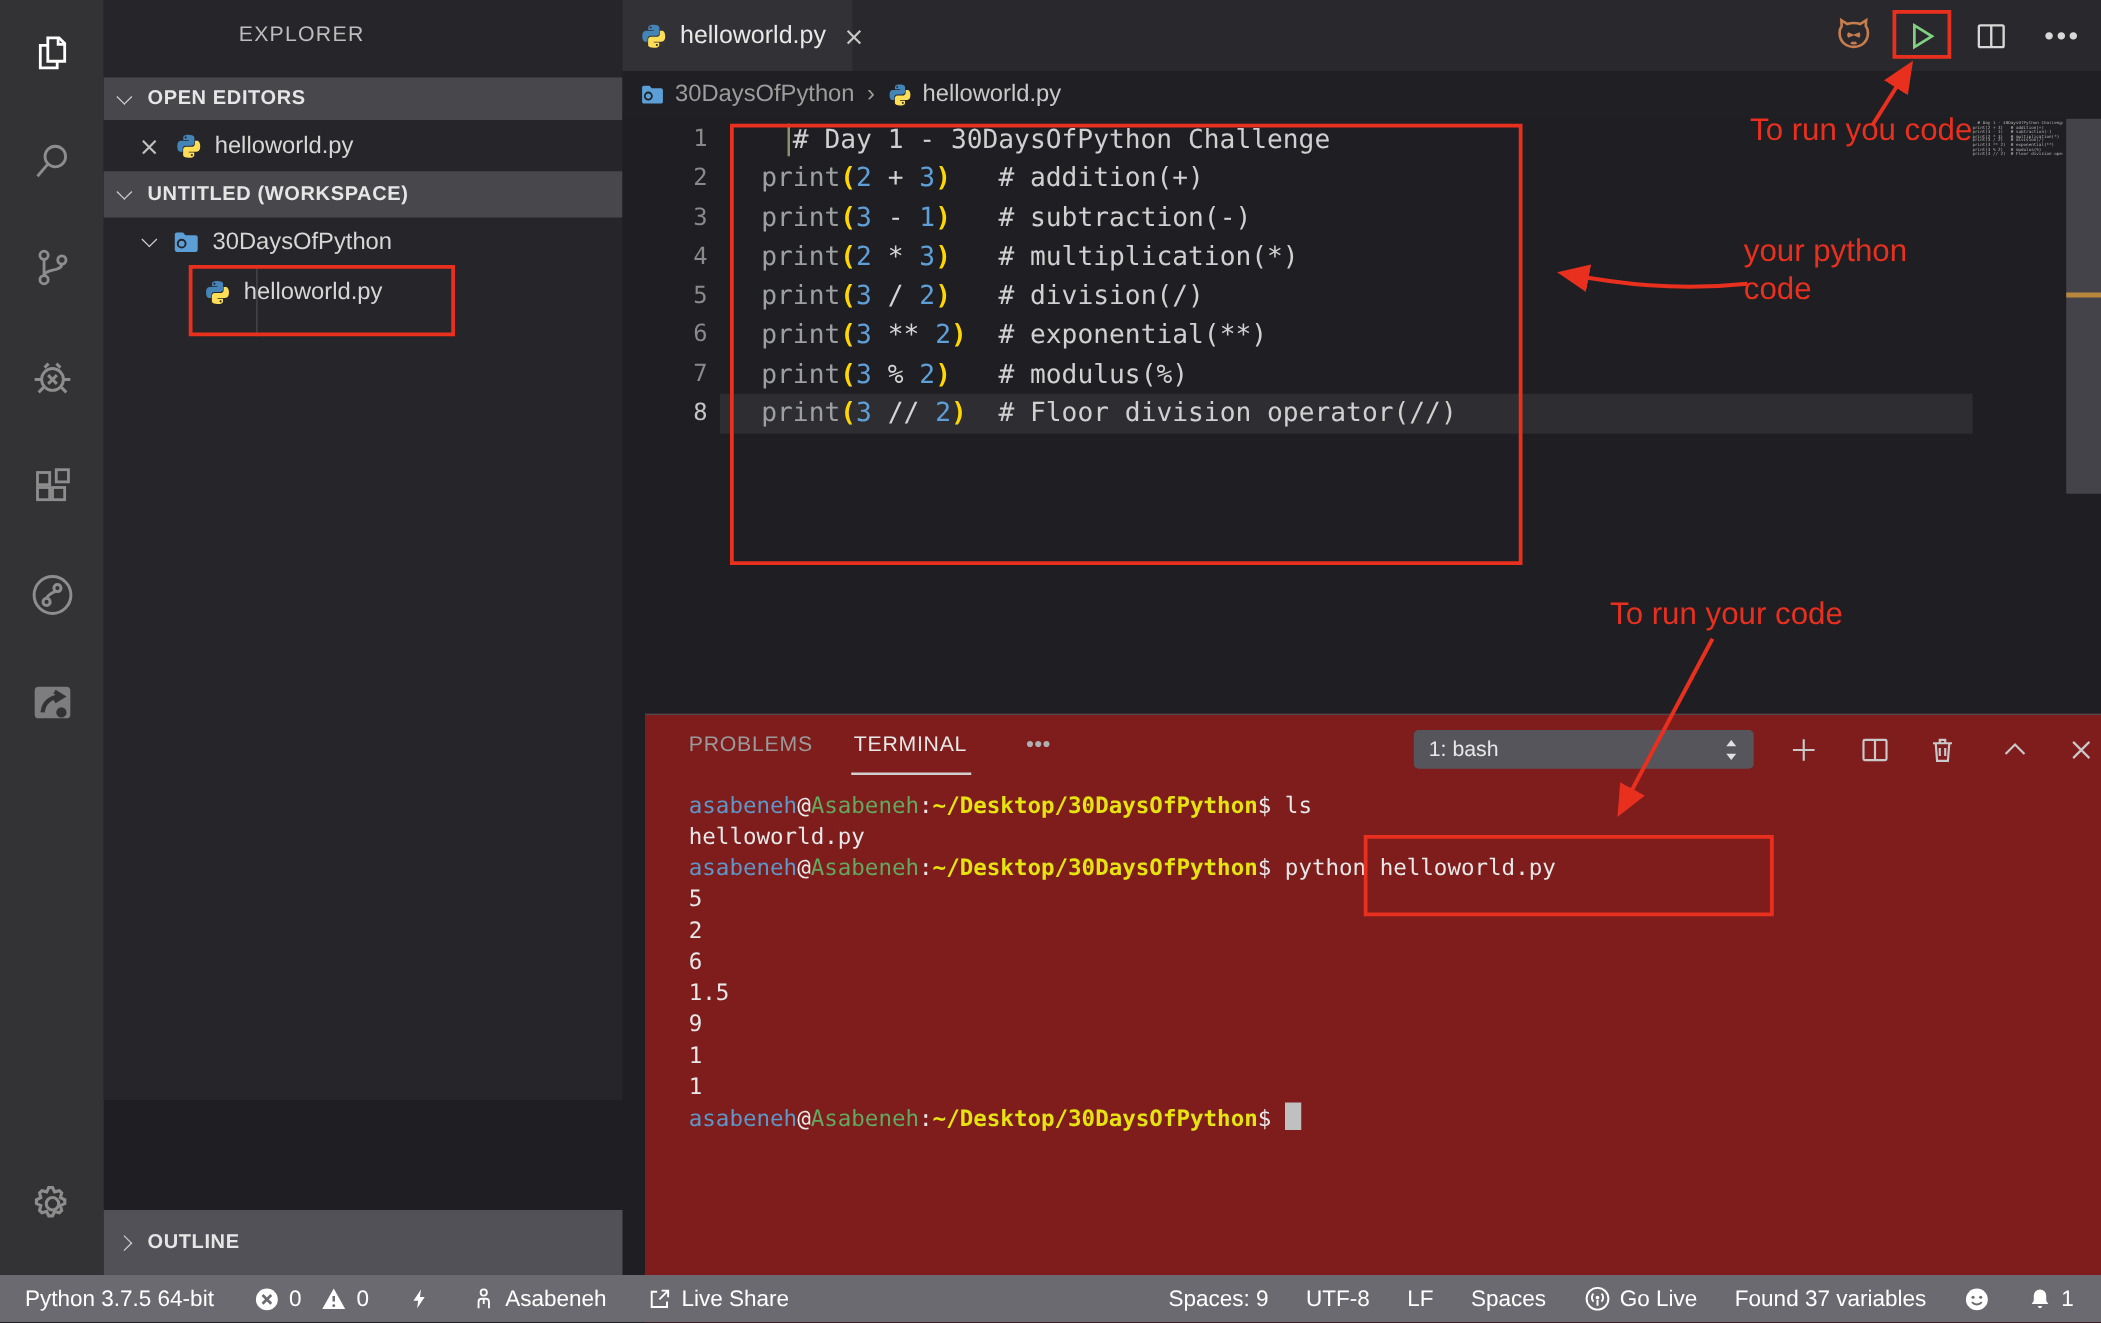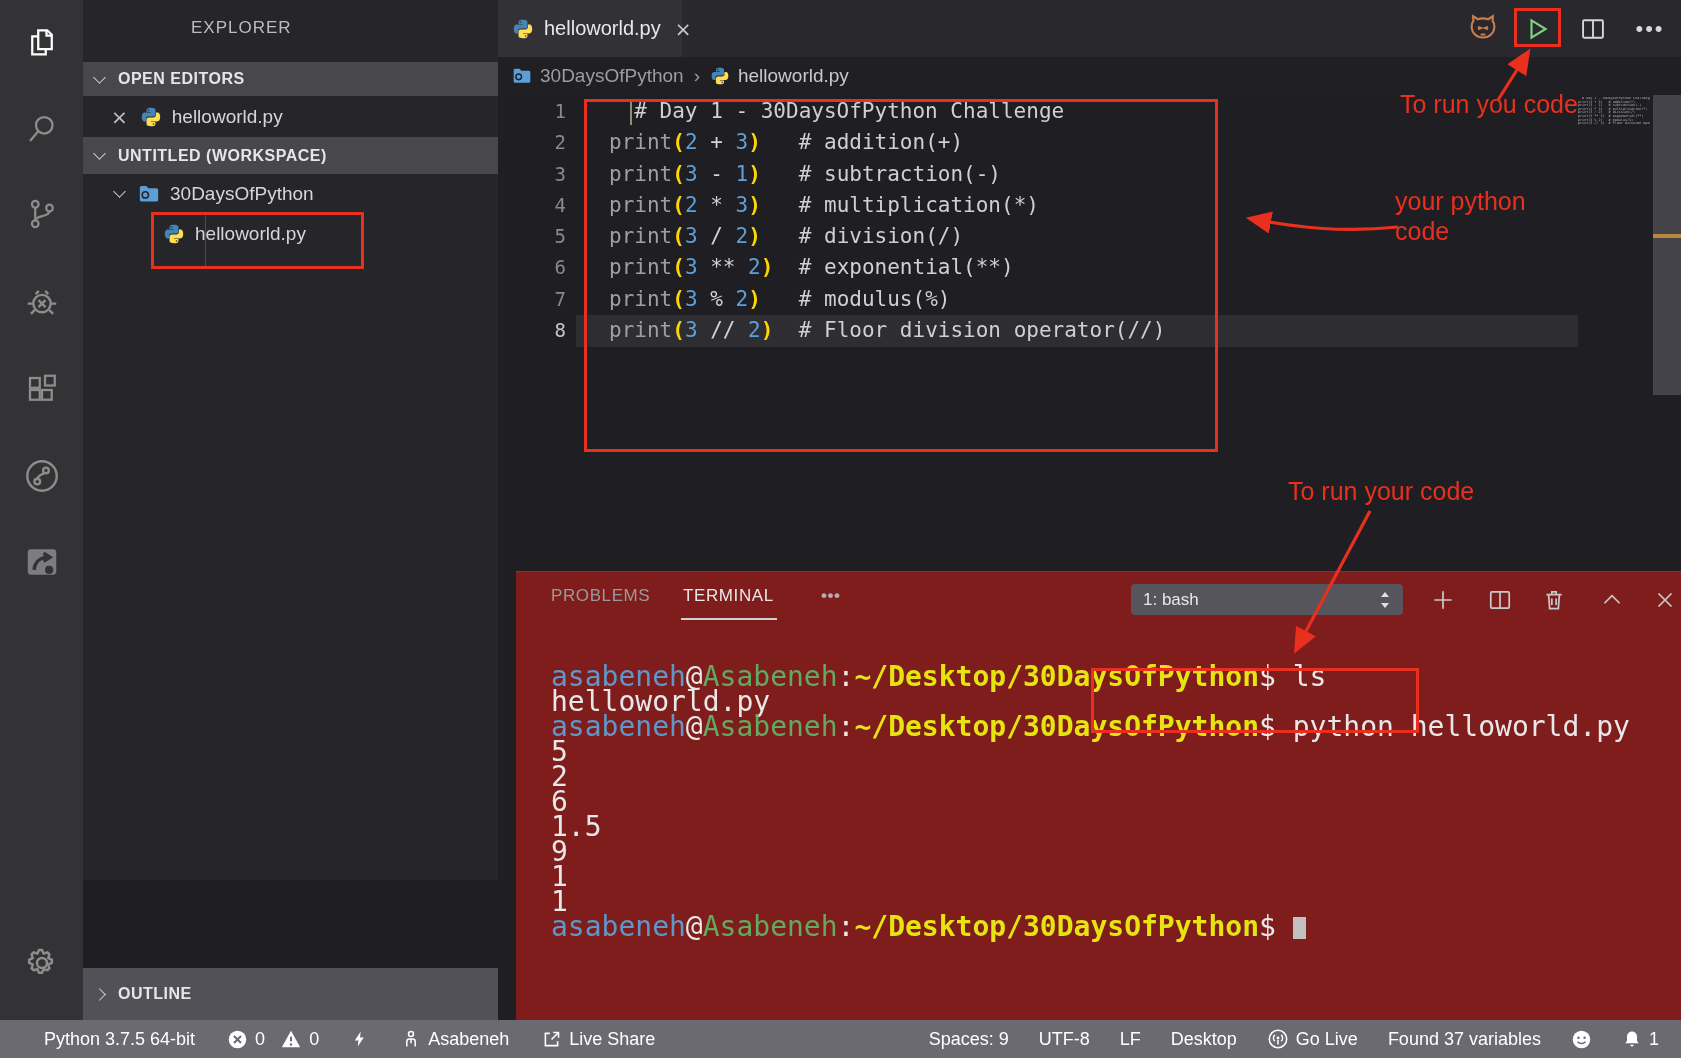--- a/index.html
+++ b/index.html
@@ -57,27 +57,27 @@
   #scroll-marker { position:absolute; left:1155px; top:139px; width:28px; height:4px; background:#b8863c; }
 
   
   #panel { left:516px; top:571px; width:1183px; height:581px; background:#7f1d1d; border-top:1px solid #4b4b4f; }
   .panel-tab { position:absolute; top:14px; font-size:17px; letter-spacing:.6px; }
   #terminal-underline { position:absolute; left:165px; top:46px; width:96px; height:2px; background:#d0d0d0; }
   #shell-select { position:absolute; left:615px; top:12px; width:272px; height:31px; background:#55555b; border-radius:4px; display:flex; align-items:center; padding:0 12px; font-size:17px; color:#e8e8e8; }
   #shell-select .arrows { margin-left:auto; }
   .pnl-icon { position:absolute; top:10px; width:36px; height:36px; display:flex; align-items:center; justify-content:center; }
   .pnl-icon svg { stroke:#c9c9c9; fill:none; stroke-width:1.6; }
-  #terminal { position:absolute; left:35px; top:60px; font-family:"DejaVu Sans Mono", monospace; font-size:28px; line-height:25px; white-space:pre; color:#e8e8e8;margin-top:32px; }
+  #terminal { position:absolute; left:35px; top:60px; font-family:"DejaVu Sans Mono", monospace; font-size:18px; line-height:25px; white-space:pre; color:#e8e8e8; }
   .t-user { color:#5f97c8; } .t-host { color:#63a95f; } .t-path { color:#e5e411; font-weight:bold; } .t-plain { color:#e8e8e8; }
   .t-cursor { display:inline-block; width:13px; height:22px; background:#c0c0c0; vertical-align:-3px; }
 
   
   #status-bar { left:0; top:1020px; width:1681px; height:38px; background:#6a6a70; color:#ffffff; font-size:18px; display:flex; align-items:center; }
-  #status-left { display:flex; align-items:center; gap:32px; padding-left:44px; }
+  #status-left { display:flex; align-items:center; gap:32px; padding-left:20px; }
   #status-right { display:flex; align-items:center; gap:30px; margin-left:auto; padding-right:22px; }
   .sb-item { display:flex; align-items:center; gap:7px; }
   .sb-item svg { flex:0 0 auto; }
 
   
   .red-box { position:absolute; border:3px solid #e9301f; }
   .red-note { position:absolute; color:#e9301f; font-size:25px; font-family:"Liberation Sans", sans-serif; }
   #annot-arrows { position:absolute; left:0; top:0; width:1681px; height:1058px; pointer-events:none; }
 </style>
 </head>
@@ -347,21 +347,21 @@
       <span class="sb-item">
           <span>Spaces: 9</span>
         </span>
       <span class="sb-item">
           <span>UTF-8</span>
         </span>
       <span class="sb-item">
           <span>LF</span>
         </span>
       <span class="sb-item">
-          <span>Desktop</span>
+          <span>Spaces</span>
         </span>
       <span class="sb-item">
         <svg width="22" height="22" viewBox="0 0 24 24" fill="none" stroke="#ffffff" stroke-width="1.7">
             <circle cx="12" cy="12" r="9.5"></circle>
             <circle cx="12" cy="11" r="1.6" fill="#ffffff" stroke="none"></circle>
             <path d="M8.5 14.5a5 5 0 010-7M15.5 7.5a5 5 0 010 7"></path>
             <path d="M12 13v5"></path>
           </svg>
         <span>Go Live</span>
       </span>

